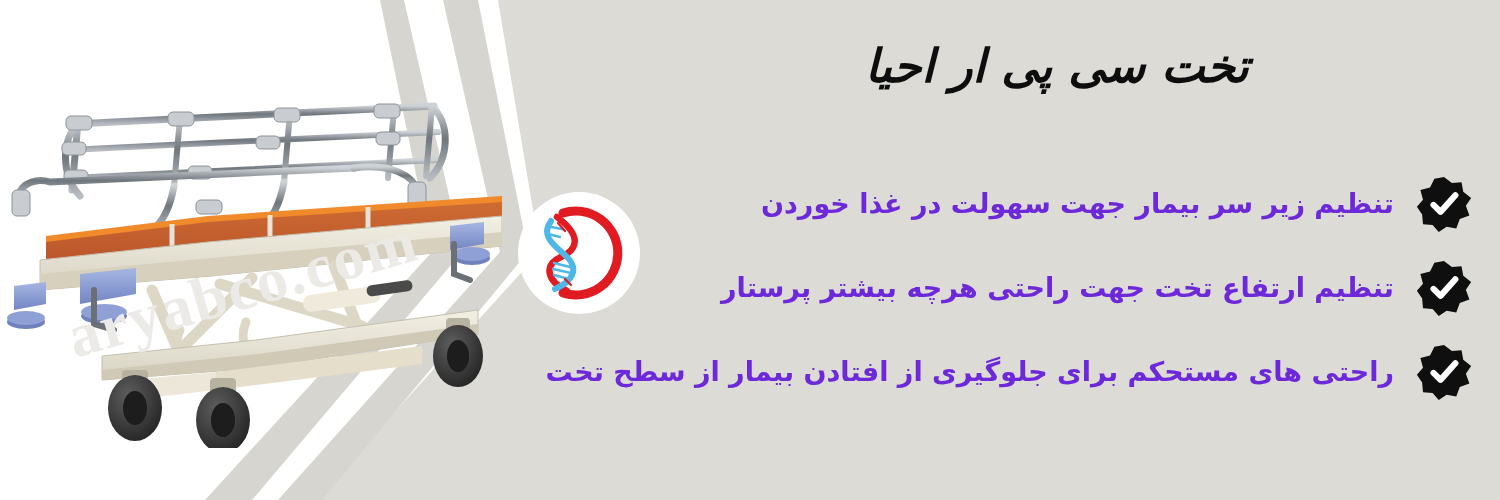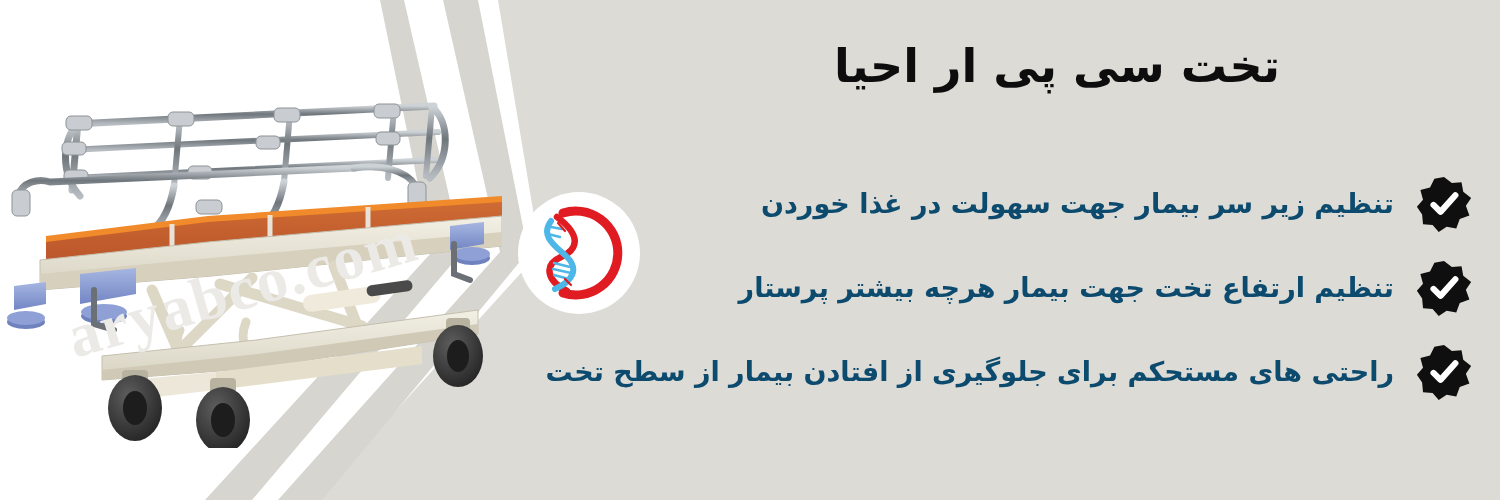--- a/index.html
+++ b/index.html
@@ -65,20 +65,21 @@
   }
 
   
   .title{
     position:absolute;
     top:38px;right:178px;width:530px;
     text-align:center;
     font-family:"DejaVu Sans","Liberation Sans",sans-serif;
     font-size:46px;
     font-weight:700;
+    font-style:italic;
     color:#0d0d0d;
     letter-spacing:-1px;
     direction:rtl;
     line-height:1.25;
   }
 
   .features{
     position:absolute;
     top:176px;right:28px;
     width:1080px;
@@ -94,21 +95,21 @@
     flex:0 0 auto;
     width:56px;height:56px;
     margin-left:22px;
     position:relative;
   }
   .badge svg{display:block;width:56px;height:56px;}
   .feature-text{
     font-family:"DejaVu Sans","Liberation Sans",sans-serif;
     font-size:27px;
     font-weight:700;
-    color:#0c4a6e;
+    color:#6d28d9;
     direction:rtl;
     text-align:right;
     white-space:nowrap;
     line-height:1.35;
   }
 </style>
 </head>
 <body>
 
 <div class="banner">
@@ -294,21 +295,21 @@
       <div class="feature-text">تنظیم زیر سر بیمار جهت سهولت در غذا خوردن</div>
     </div>
 
     <div class="feature">
       <div class="badge">
         <svg viewBox="0 0 64 64" xmlns="http://www.w3.org/2000/svg">
           <path fill="#0f0f0f" d="M32 1 L41 8 L52 7 L54 18 L63 25 L57 34 L61 45 L50 49 L46 60 L35 58 L26 64 L19 56 L8 55 L7 44 L1 35 L8 27 L5 16 L16 13 L21 3 Z"></path>
           <path d="M20 33 L28 41 L45 22" fill="none" stroke="#ffffff" stroke-width="7" stroke-linecap="round" stroke-linejoin="round"></path>
         </svg>
       </div>
-      <div class="feature-text">تنظیم  ارتفاع تخت جهت بیمار هرچه بیشتر پرستار</div>
+      <div class="feature-text">تنظیم  ارتفاع تخت جهت راحتی هرچه بیشتر پرستار</div>
     </div>
 
     <div class="feature">
       <div class="badge">
         <svg viewBox="0 0 64 64" xmlns="http://www.w3.org/2000/svg">
           <path fill="#0f0f0f" d="M32 1 L41 8 L52 7 L54 18 L63 25 L57 34 L61 45 L50 49 L46 60 L35 58 L26 64 L19 56 L8 55 L7 44 L1 35 L8 27 L5 16 L16 13 L21 3 Z"></path>
           <path d="M20 33 L28 41 L45 22" fill="none" stroke="#ffffff" stroke-width="7" stroke-linecap="round" stroke-linejoin="round"></path>
         </svg>
       </div>
       <div class="feature-text">راحتی های مستحکم برای جلوگیری از افتادن بیمار از سطح تخت</div>

